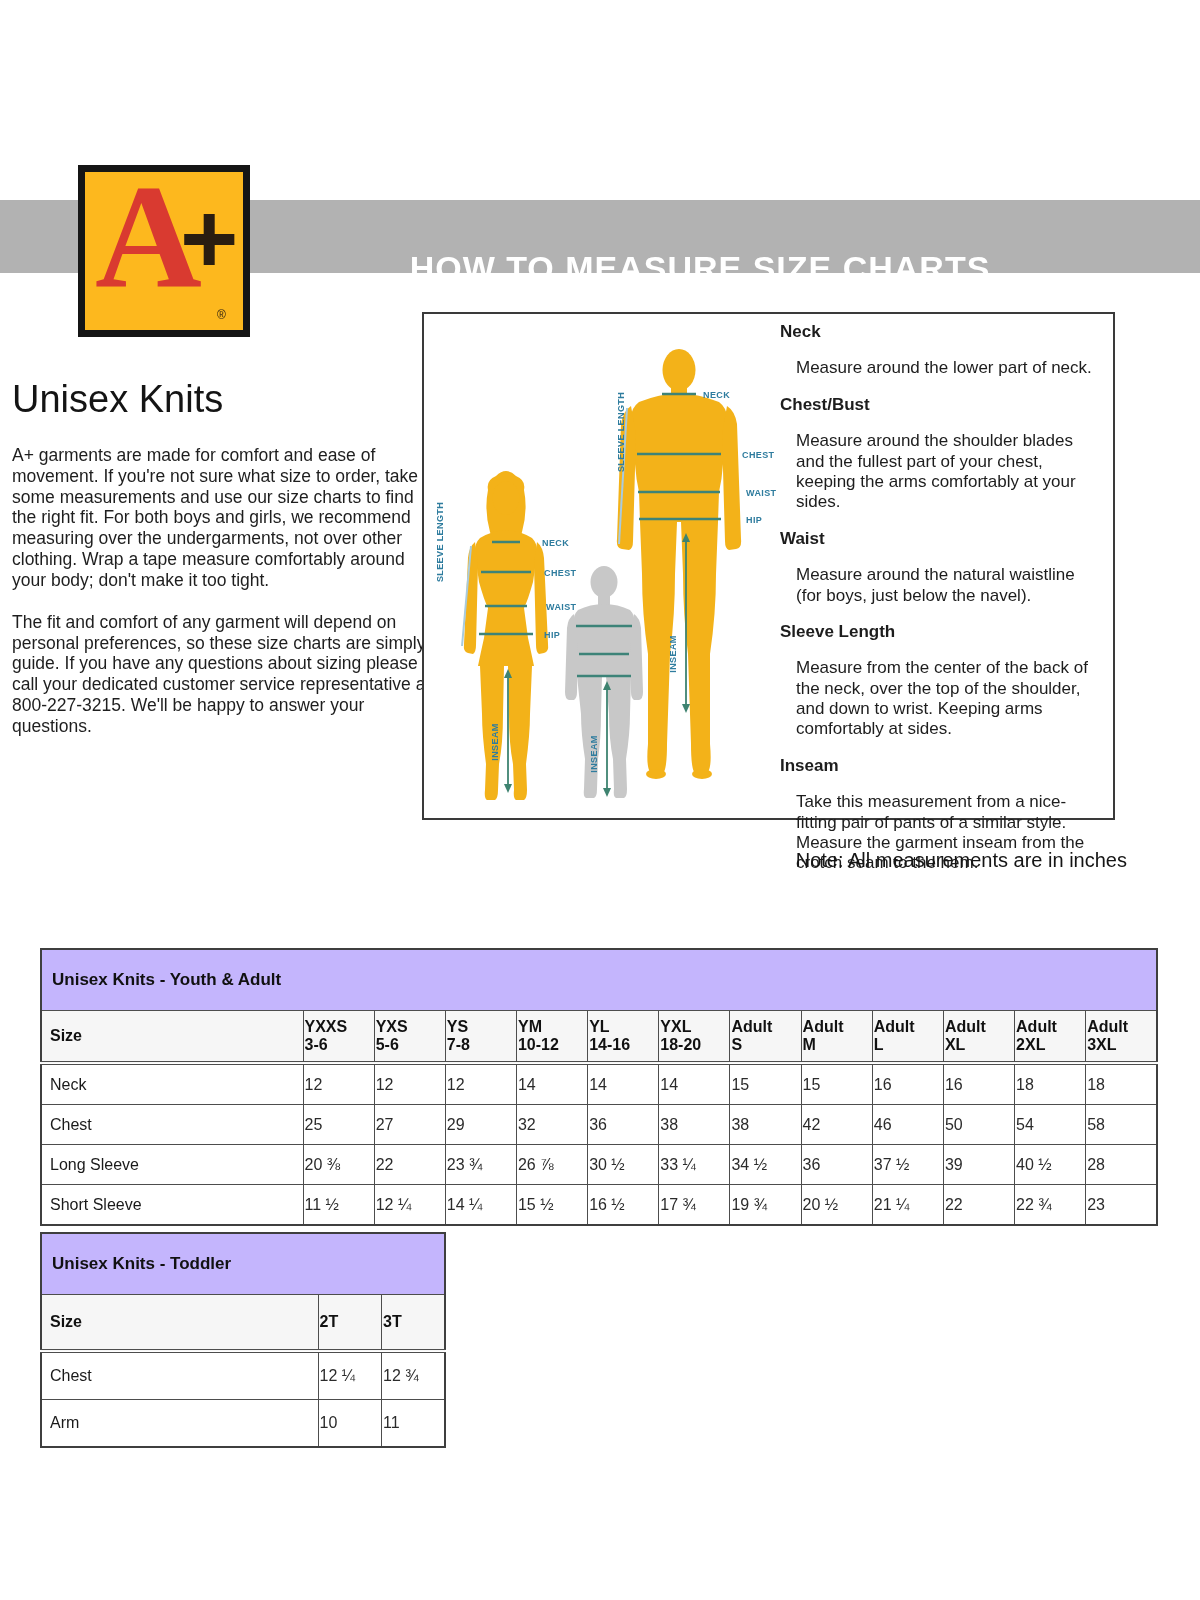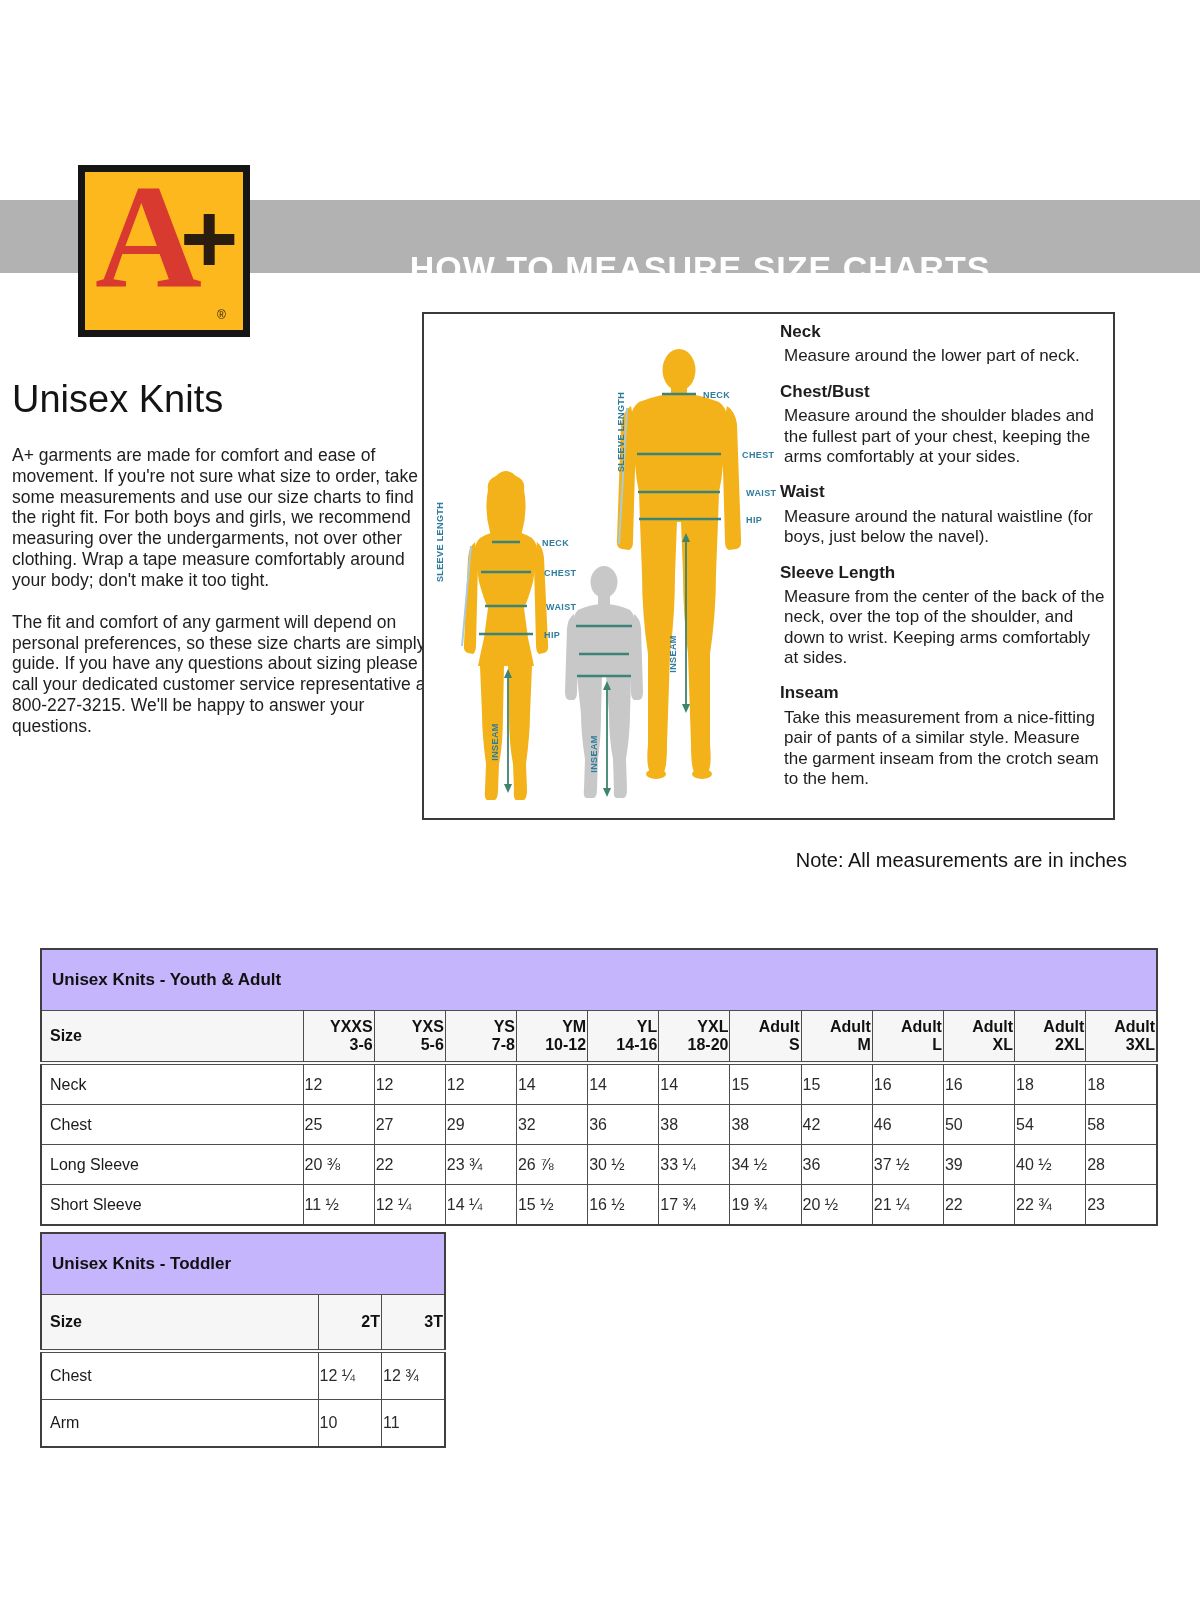--- a/index.html
+++ b/index.html
@@ -23,30 +23,30 @@
   .intro-copy{position:absolute;left:12px;top:445px;width:428px;font-size:17.5px;line-height:1.19;color:#1e1e1e;}
   .intro-copy p{margin:0 0 21px 0;}
 
   
   .measure-box{position:absolute;left:422px;top:312px;width:689px;height:504px;
         border:2px solid #3a3a3a;background:#fff;}
   .figures-svg{position:absolute;left:0;top:0;}
   .instructions{position:absolute;left:356px;top:8px;width:330px;font-size:17px;line-height:1.2;}
   .instr-section{margin-bottom:15px;}
   .instr-title{font-weight:bold;margin:0;}
-  .instr-text{margin:4px;}
+  .instr-text{margin:16px;}
   .note{position:absolute;right:73px;top:824px;font-size:20px;color:#151515;margin-top:25px;}
 
   
   table.size-table{position:absolute;border-collapse:collapse;table-layout:fixed;
         border:2px solid #3f3f3f;background:#fff;font-size:16px;}
   table.size-table td,table.size-table th{border:1px solid #4d4d4d;vertical-align:middle;}
   tr.band td{height:58px;background:#c4b5fd;font-weight:bold;font-size:17px;
         text-align:left;padding-left:10px;color:#111;}
-  tr.head th{height:48px;background:#f6f6f6;font-weight:bold;text-align:right;
+  tr.head th{height:48px;background:#f6f6f6;font-weight:bold;text-align:left;
         line-height:1.15;border-bottom:4px double #4d4d4d;color:#111;}
   tr.head th.rowlabel{text-align:left;padding-left:8px;}
   tr.datarow td{height:37px;color:#2b2b2b;}
   tr.datarow td.rowlabel{text-align:left;padding-left:8px;color:#1a1a1a;}
   .youth{left:40px;top:948px;width:1118px;}
   .youth col.lbl{width:262px;}
   .toddler{left:40px;top:1232px;width:406px;}
   .toddler col.lbl{width:277px;}
   .toddler tr.head th{height:52px;}
   .toddler tr.datarow td{height:44px;}

